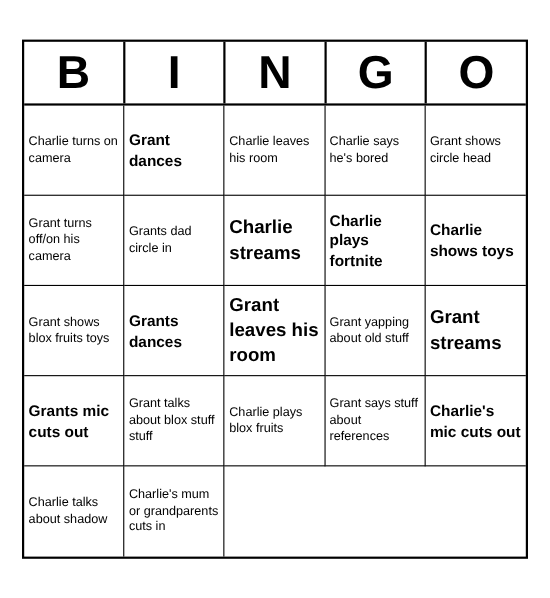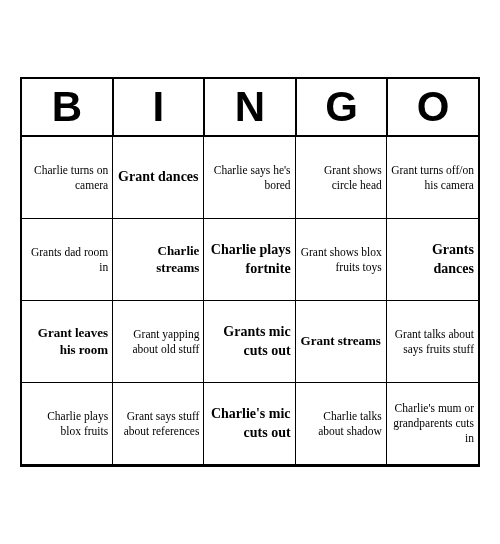--- a/index.html
+++ b/index.html
@@ -36,67 +36,69 @@
       display: grid;
       grid-template-columns: repeat(5, 1fr);
     }
     .bingo-cell {
       border-right: 1px solid #000;
       border-bottom: 1px solid #000;
       min-height: 82px;
       display: flex;
       align-items: center;
       justify-content: center;
-      text-align: right;
+      text-align: left;
       padding: 4px;
       font-size: 11.5px;
       line-height: 1.3;
-      font-family: Liberation Serif, serif;
+      font-family: Liberation Sans, sans-serif;
     }
     .bingo-cell:nth-child(5n) {
       border-right: none;
     }
     .bingo-cell:nth-child(n+21) {
       border-bottom: none;
     }
     .bingo-cell.large-text {
       font-size: 14px;
       font-weight: bold;
     }
     .bingo-cell.bold-text {
       font-weight: bold;
-      font-size: 13px;
+      font-size: 17px;
     }
   </style>
 </head>
 <body>
 
 <div class="bingo-card">
   <div class="bingo-header">
   <div class="bingo-header-cell">B</div>
       <div class="bingo-header-cell">I</div>
       <div class="bingo-header-cell">N</div>
       <div class="bingo-header-cell">G</div>
       <div class="bingo-header-cell">O</div>
     </div>
   <div class="bingo-grid">
   <div class="bingo-cell">Charlie turns on camera</div>
       <div class="bingo-cell large-text">Grant dances</div>
+      <div class="bingo-cell">Charlie leaves his room</div>
       <div class="bingo-cell">Charlie says he's bored</div>
       <div class="bingo-cell">Grant shows circle head</div>
       <div class="bingo-cell">Grant turns off/on his camera</div>
-      <div class="bingo-cell">Grants dad room in</div>
+      <div class="bingo-cell">Grants dad circle in</div>
       <div class="bingo-cell bold-text">Charlie streams</div>
       <div class="bingo-cell large-text">Charlie plays fortnite</div>
+      <div class="bingo-cell large-text">Charlie shows toys</div>
       <div class="bingo-cell">Grant shows blox fruits toys</div>
       <div class="bingo-cell large-text">Grants dances</div>
       <div class="bingo-cell bold-text">Grant leaves his room</div>
       <div class="bingo-cell">Grant yapping about old stuff</div>
+      <div class="bingo-cell bold-text">Grant streams</div>
       <div class="bingo-cell large-text">Grants mic cuts out</div>
-      <div class="bingo-cell bold-text">Grant streams</div>
-      <div class="bingo-cell">Grant talks about says fruits stuff</div>
+      <div class="bingo-cell">Grant talks about blox stuff stuff</div>
       <div class="bingo-cell">Charlie plays blox fruits</div>
       <div class="bingo-cell">Grant says stuff about references</div>
       <div class="bingo-cell large-text">Charlie's mic cuts out</div>
       <div class="bingo-cell">Charlie talks about shadow</div>
       <div class="bingo-cell">Charlie's mum or grandparents cuts in</div>
     </div>
 </div>
 
 </body></html>

